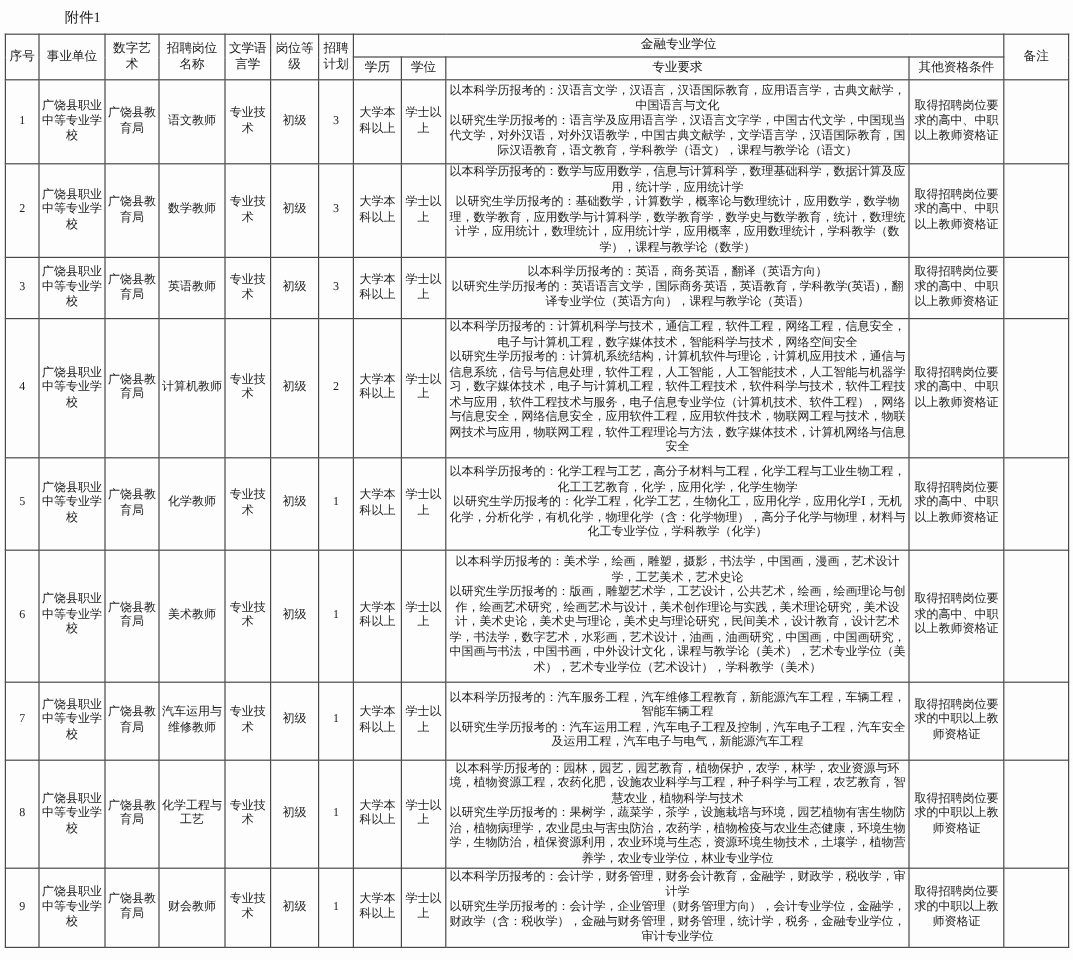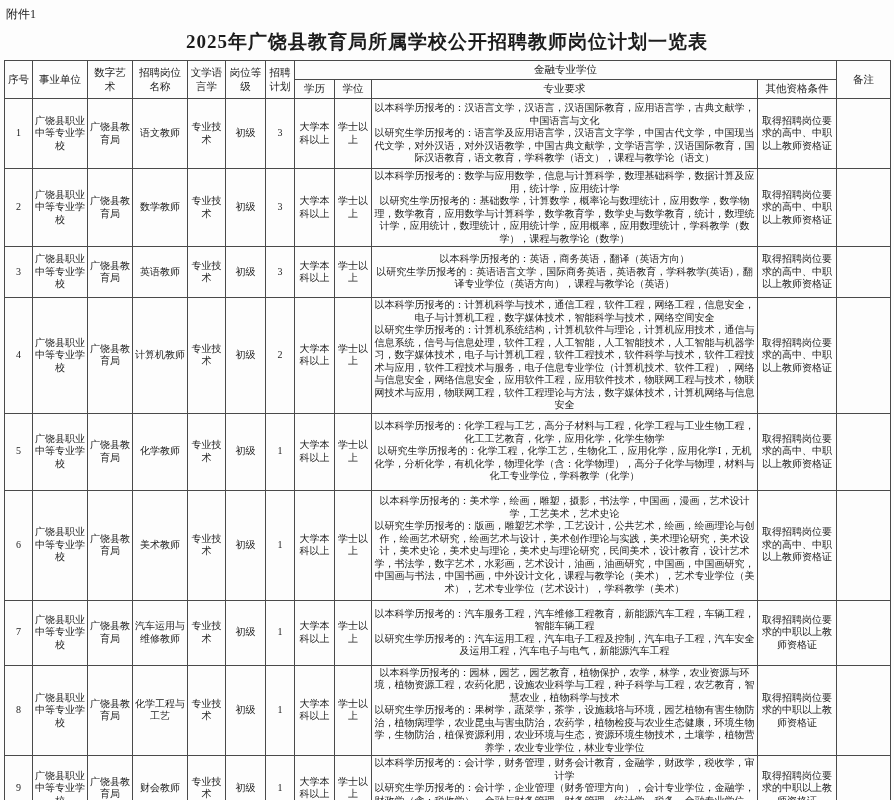--- a/index.html
+++ b/index.html
@@ -2,21 +2,21 @@
 <html><head>
 <meta charset="utf-8">
 <style>
   html,body{margin:0;padding:0;}
   body{
     width:894px;height:800px;overflow:hidden;
     background:#fdfdfd;color:#1c1c1c;
     font-family:"Liberation Serif","DejaVu Serif",serif;
   }
   .page{padding:3px 4px 0 4px;}
-  .attachment{font-size:12px;padding:3px 0 2px 2px;height:20px;}
+  .attachment{font-size:12px;padding:3px 0 2px 2px;height:20px;margin-left:48px;}
   .title{
     text-align:center;font-size:19px;font-weight:bold;
     letter-spacing:1px;padding:1px 0 5px 0;
   }
   table.grid{
     width:886px;border-collapse:collapse;table-layout:fixed;
   }
   table.grid td,table.grid th{
     border:1px solid #4a4a4a;
     padding:1px 2px;
@@ -38,21 +38,20 @@
   tr.hrow{height:19px;}
   tr.r0{height:70px;} tr.r1{height:72px;} tr.r2{height:51px;}
   tr.r3{height:115px;} tr.r4{height:77px;} tr.r5{height:110px;}
   tr.r6{height:65px;} tr.r7{height:90px;} tr.r8{height:60px;}
 </style>
 </head>
 <body>
 
 <div class="page">
   <div class="attachment">附件1</div>
-  <div class="title">2025年广饶县教育局所属学校公开招聘教师岗位计划一览表</div>
 
   <table class="grid">
     <colgroup>
       <col style="width:28px">
         <col style="width:55px">
         <col style="width:45px">
       <col style="width:55px">
         <col style="width:38px">
         <col style="width:40px">
       <col style="width:29px">

